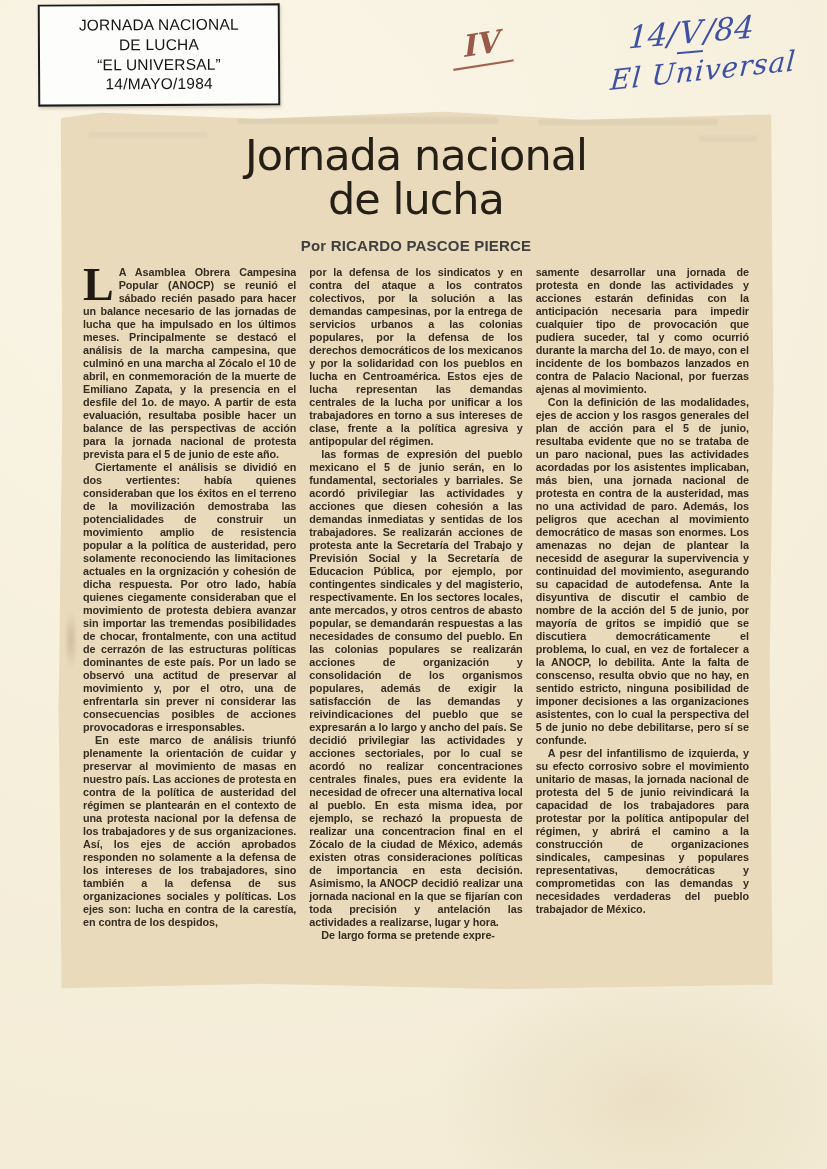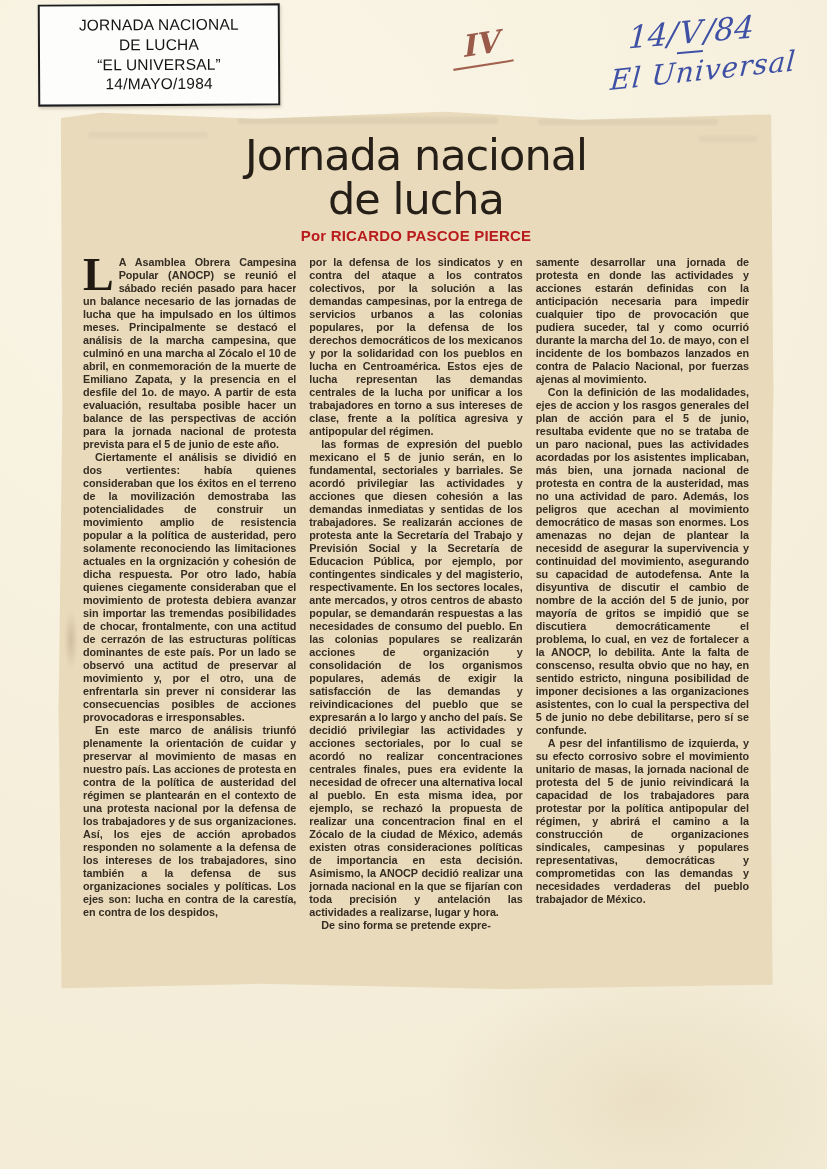--- a/index.html
+++ b/index.html
@@ -61,22 +61,22 @@
   .g2{left:480px;top:9px;width:180px;height:6px;}
   .g3{left:30px;top:22px;width:120px;height:6px;opacity:.07;}
   .g4{left:640px;top:26px;width:60px;height:6px;opacity:.07;}
 
   .headline{
     margin:24px 0 0 0;text-align:center;
     font-family:"DejaVu Sans", sans-serif;font-weight:400;
     font-size:43px;line-height:1.02;letter-spacing:-1px;color:#261f17;
   }
   .byline{
-    margin:5px 0 12px 0;text-align:center;
-    font-weight:bold;font-size:15px;color:#b91c1c;letter-spacing:.2px;
+    margin:15px 0 12px 0;text-align:center;
+    font-weight:bold;font-size:15px;color:#404040;letter-spacing:.2px;
   }
 
   .columns{
     display:flex;gap:13px;padding:0 25px;height:726px;overflow:hidden;
   }
   .col{
     flex:1;min-width:0;overflow:hidden;
     text-align:justify;
     font-size:10.8px;line-height:13px;font-weight:bold;
     color:#362d23;letter-spacing:-.05px;
@@ -127,21 +127,21 @@
 
       <div class="col">
         <p class="para no-indent"><span class="dropcap">L</span><span>A Asamblea Obrera Campesina Popular (ANOCP) se reunió el sábado recién pasado para hacer un balance necesario de las jornadas de lucha que ha impulsado en los últimos meses. Principalmente se destacó el análisis de la marcha campesina, que culminó en una marcha al Zócalo el 10 de abril, en conmemoración de la muerte de Emiliano Zapata, y la presencia en el desfile del 1o. de mayo. A partir de esta evaluación, resultaba posible hacer un balance de las perspectivas de acción para la jornada nacional de protesta prevista para el 5 de junio de este año.</span></p>
         <p class="para">Ciertamente el análisis se dividió en dos vertientes: había quienes consideraban que los éxitos en el terreno de la movilización demostraba las potencialidades de construir un movimiento amplio de resistencia popular a la política de austeridad, pero solamente reconociendo las limitaciones actuales en la orgnización y cohesión de dicha respuesta. Por otro lado, había quienes ciegamente consideraban que el movimiento de protesta debiera avanzar sin importar las tremendas posibilidades de chocar, frontalmente, con una actitud de cerrazón de las estructuras políticas dominantes de este país. Por un lado se observó una actitud de preservar al movimiento y, por el otro, una de enfrentarla sin prever ni considerar las consecuencias posibles de acciones provocadoras e irresponsables.</p>
         <p class="para">En este marco de análisis triunfó plenamente la orientación de cuidar y preservar al movimiento de masas en nuestro país. Las acciones de protesta en contra de la política de austeridad del régimen se plantearán en el contexto de una protesta nacional por la defensa de los trabajadores y de sus organizaciones. Así, los ejes de acción aprobados responden no solamente a la defensa de los intereses de los trabajadores, sino también a la defensa de sus organizaciones sociales y políticas. Los ejes son: lucha en contra de la carestía, en contra de los despidos,</p>
       </div>
 
       <div class="col">
         <p class="para no-indent">por la defensa de los sindicatos y en contra del ataque a los contratos colectivos, por la solución a las demandas campesinas, por la entrega de servicios urbanos a las colonias populares, por la defensa de los derechos democráticos de los mexicanos y por la solidaridad con los pueblos en lucha en Centroamérica. Estos ejes de lucha representan las demandas centrales de la lucha por unificar a los trabajadores en torno a sus intereses de clase, frente a la política agresiva y antipopular del régimen.</p>
         <p class="para">las formas de expresión del pueblo mexicano el 5 de junio serán, en lo fundamental, sectoriales y barriales. Se acordó privilegiar las actividades y acciones que diesen cohesión a las demandas inmediatas y sentidas de los trabajadores. Se realizarán acciones de protesta ante la Secretaría del Trabajo y Previsión Social y la Secretaría de Educacion Pública, por ejemplo, por contingentes sindicales y del magisterio, respectivamente. En los sectores locales, ante mercados, y otros centros de abasto popular, se demandarán respuestas a las necesidades de consumo del pueblo. En las colonias populares se realizarán acciones de organización y consolidación de los organismos populares, además de exigir la satisfacción de las demandas y reivindicaciones del pueblo que se expresarán a lo largo y ancho del país. Se decidió privilegiar las actividades y acciones sectoriales, por lo cual se acordó no realizar concentraciones centrales finales, pues era evidente la necesidad de ofrecer una alternativa local al pueblo. En esta misma idea, por ejemplo, se rechazó la propuesta de realizar una concentracion final en el Zócalo de la ciudad de México, además existen otras consideraciones políticas de importancia en esta decisión. Asimismo, la ANOCP decidió realizar una jornada nacional en la que se fijarían con toda precisión y antelación las actividades a realizarse, lugar y hora.</p>
-        <p class="para">De sino forma se pretende expre-</p>
+        <p class="para">De largo forma se pretende expre-</p>
       </div>
 
       <div class="col">
         <p class="para no-indent">samente desarrollar una jornada de protesta en donde las actividades y acciones estarán definidas con la anticipación necesaria para impedir cualquier tipo de provocación que pudiera suceder, tal y como ocurrió durante la marcha del 1o. de mayo, con el incidente de los bombazos lanzados en contra de Palacio Nacional, por fuerzas ajenas al movimiento.</p>
         <p class="para">Con la definición de las modalidades, ejes de accion y los rasgos generales del plan de acción para el 5 de junio, resultaba evidente que no se trataba de un paro nacional, pues las actividades acordadas por los asistentes implicaban, más bien, una jornada nacional de protesta en contra de la austeridad, mas no una actividad de paro. Además, los peligros que acechan al movimiento democrático de masas son enormes. Los amenazas no dejan de plantear la necesidd de asegurar la supervivencia y continuidad del movimiento, asegurando su capacidad de autodefensa. Ante la disyuntiva de discutir el cambio de nombre de la acción del 5 de junio, por mayoría de gritos se impidió que se discutiera democráticamente el problema, lo cual, en vez de fortalecer a la ANOCP, lo debilita. Ante la falta de conscenso, resulta obvio que no hay, en sentido estricto, ninguna posibilidad de imponer decisiones a las organizaciones asistentes, con lo cual la perspectiva del 5 de junio no debe debilitarse, pero sí se confunde.</p>
         <p class="para">A pesr del infantilismo de izquierda, y su efecto corrosivo sobre el movimiento unitario de masas, la jornada nacional de protesta del 5 de junio reivindicará la capacidad de los trabajadores para protestar por la política antipopular del régimen, y abrirá el camino a la construcción de organizaciones sindicales, campesinas y populares representativas, democráticas y comprometidas con las demandas y necesidades verdaderas del pueblo trabajador de México.</p>
       </div>
 
     </div>
   </div>

